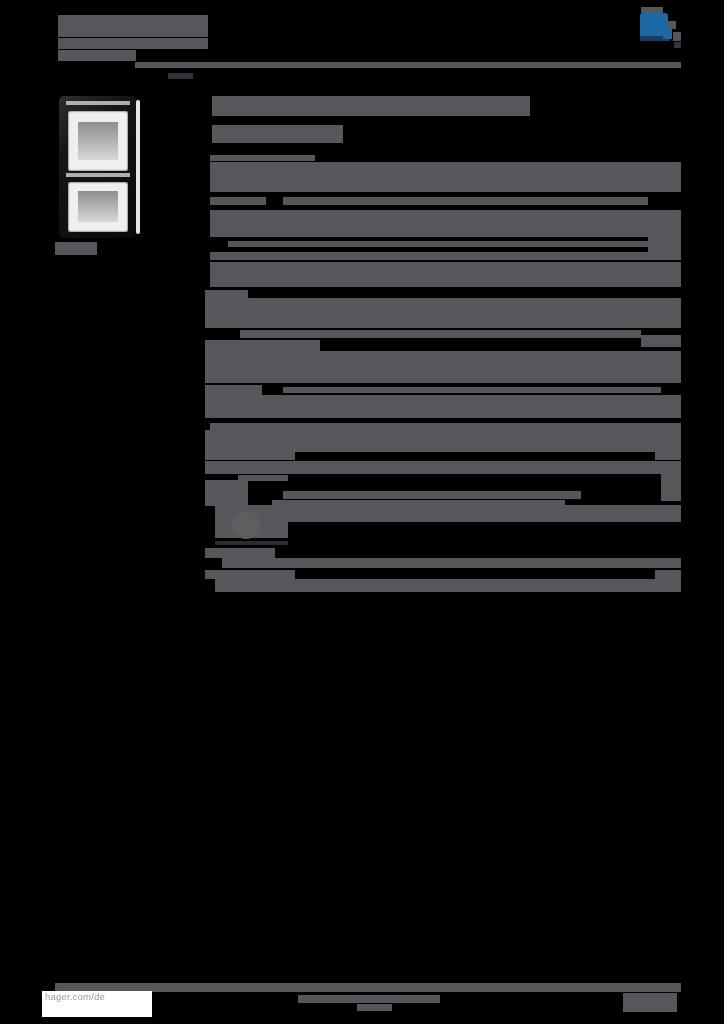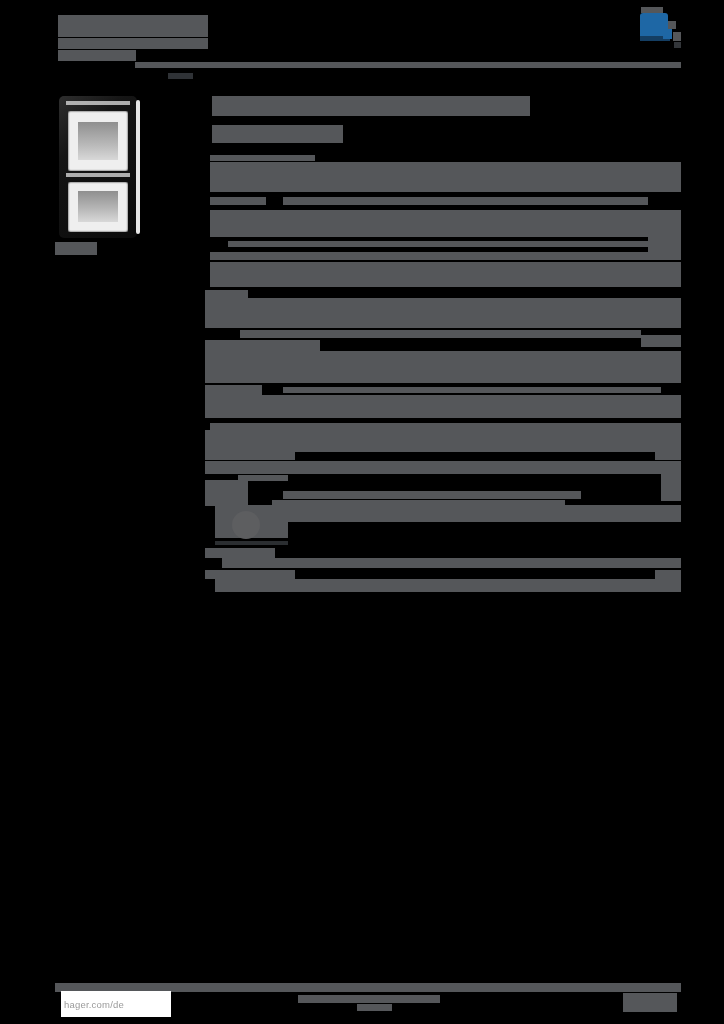--- a/index.html
+++ b/index.html
@@ -17,22 +17,22 @@
   .pp-sliver{position:absolute;left:77px;top:4px;width:4px;height:134px;background:#e6e6e6;border-radius:2px;}
   .pp-stripe{position:absolute;left:7px;width:64px;height:4px;background:#c9c9c9;opacity:.85;}
   .pp-ring{position:absolute;left:9px;width:60px;background:#efefef;border-radius:2px;box-shadow:0 0 2px #000 inset;}
   .pp-opening{position:absolute;background:linear-gradient(180deg,#8f8f8f 0%,#b9b9b9 60%,#d8d8d8 100%);}
   .ring1{top:15px;height:60px;}
   .open1{left:10px;top:11px;width:40px;height:38px;}
   .ring2{top:86px;height:50px;}
   .open2{left:10px;top:9px;width:40px;height:31px;}
   
   .footer-site-box{
-    position:absolute;left:61px;top:991px;width:110px;height:26px;background:#ffffff;
-    display:flex;align-items:center;
+    position:absolute;left:42px;top:991px;width:110px;height:26px;background:#ffffff;
+    display:flex;align-items:flex-start;
   }
   .footer-site-text{
     color:#9a9a9a;font-size:9.5px;letter-spacing:.2px;padding-left:3px;
     font-family:"Liberation Sans",sans-serif;
   }
   .group{position:absolute;left:0;top:0;width:100%;height:100%;}
 </style>
 </head>
 <body>
 

